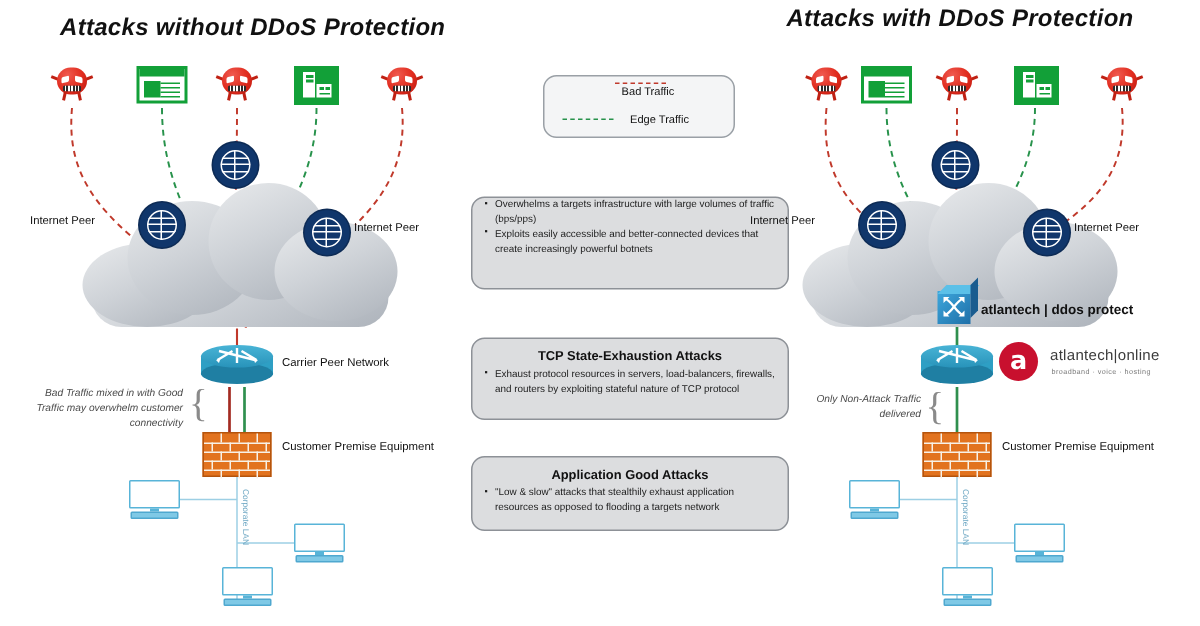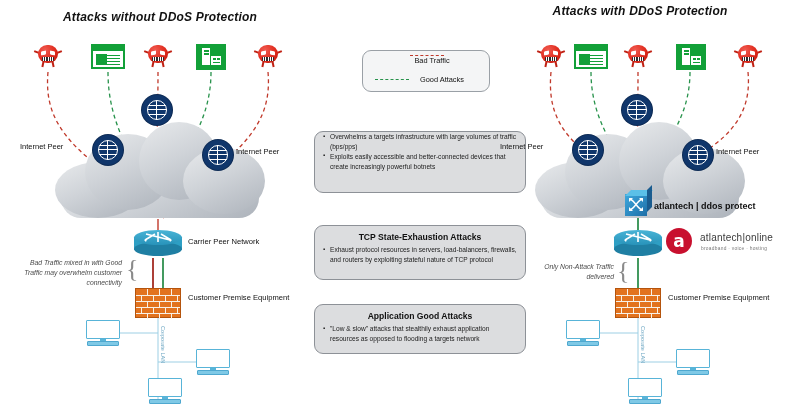--- a/index.html
+++ b/index.html
@@ -1,19 +1,19 @@
 <!DOCTYPE html>
 <html><head>
 <meta charset="utf-8">
 <style>
   html,body{margin:0;padding:0;background:#ffffff;}
   body{width:800px;height:417px;position:relative;overflow:hidden;
        font-family:"Liberation Sans","DejaVu Sans",sans-serif;color:#1a1a1a;}
   .abs{position:absolute;}
-  .panel-title{font-size:12px;font-weight:bold;font-style:italic;color:#111;
+  .panel-title{font-size:16px;font-weight:bold;font-style:italic;color:#111;
                text-align:center;white-space:nowrap;letter-spacing:.2px;}
 
   
   .cloud{position:absolute;width:210px;height:100px;}
   .cloud i{position:absolute;border-radius:50%;
            background:linear-gradient(155deg,#e8eaec 0%,#cfd3d8 45%,#adb3bb 100%);}
   .cloud .b1{left:0;top:44px;width:86px;height:56px;}
   .cloud .b2{left:30px;top:16px;width:86px;height:76px;}
   .cloud .b3{left:84px;top:4px;width:80px;height:78px;}
   .cloud .b4{left:128px;top:30px;width:82px;height:66px;}
@@ -303,21 +303,21 @@
     <div class="kb"></div>
   </div>
 
 <div class="legendbox" style="left:362px;top:50px;width:128px;height:42px;">
   <div class="legrow" style="margin-top:4px;flex-direction:column;">
     <span class="legdash"></span>
     <span class="legtxt">Bad Traffic</span>
   </div>
   <div class="legrow">
     <span class="legdash good"></span>
-    <span class="legtxt">Good Attacks</span>
+    <span class="legtxt">Edge Traffic</span>
   </div>
 </div>
 
 <div class="infobox" style="left:314px;top:131px;width:212px;height:62px;">
   <ul>
     <li>Overwhelms a targets infrastructure with large volumes of traffic (bps/pps)</li>
     <li>Exploits easily accessible and better-connected devices that create increasingly powerful botnets</li>
   </ul>
 </div>
 

